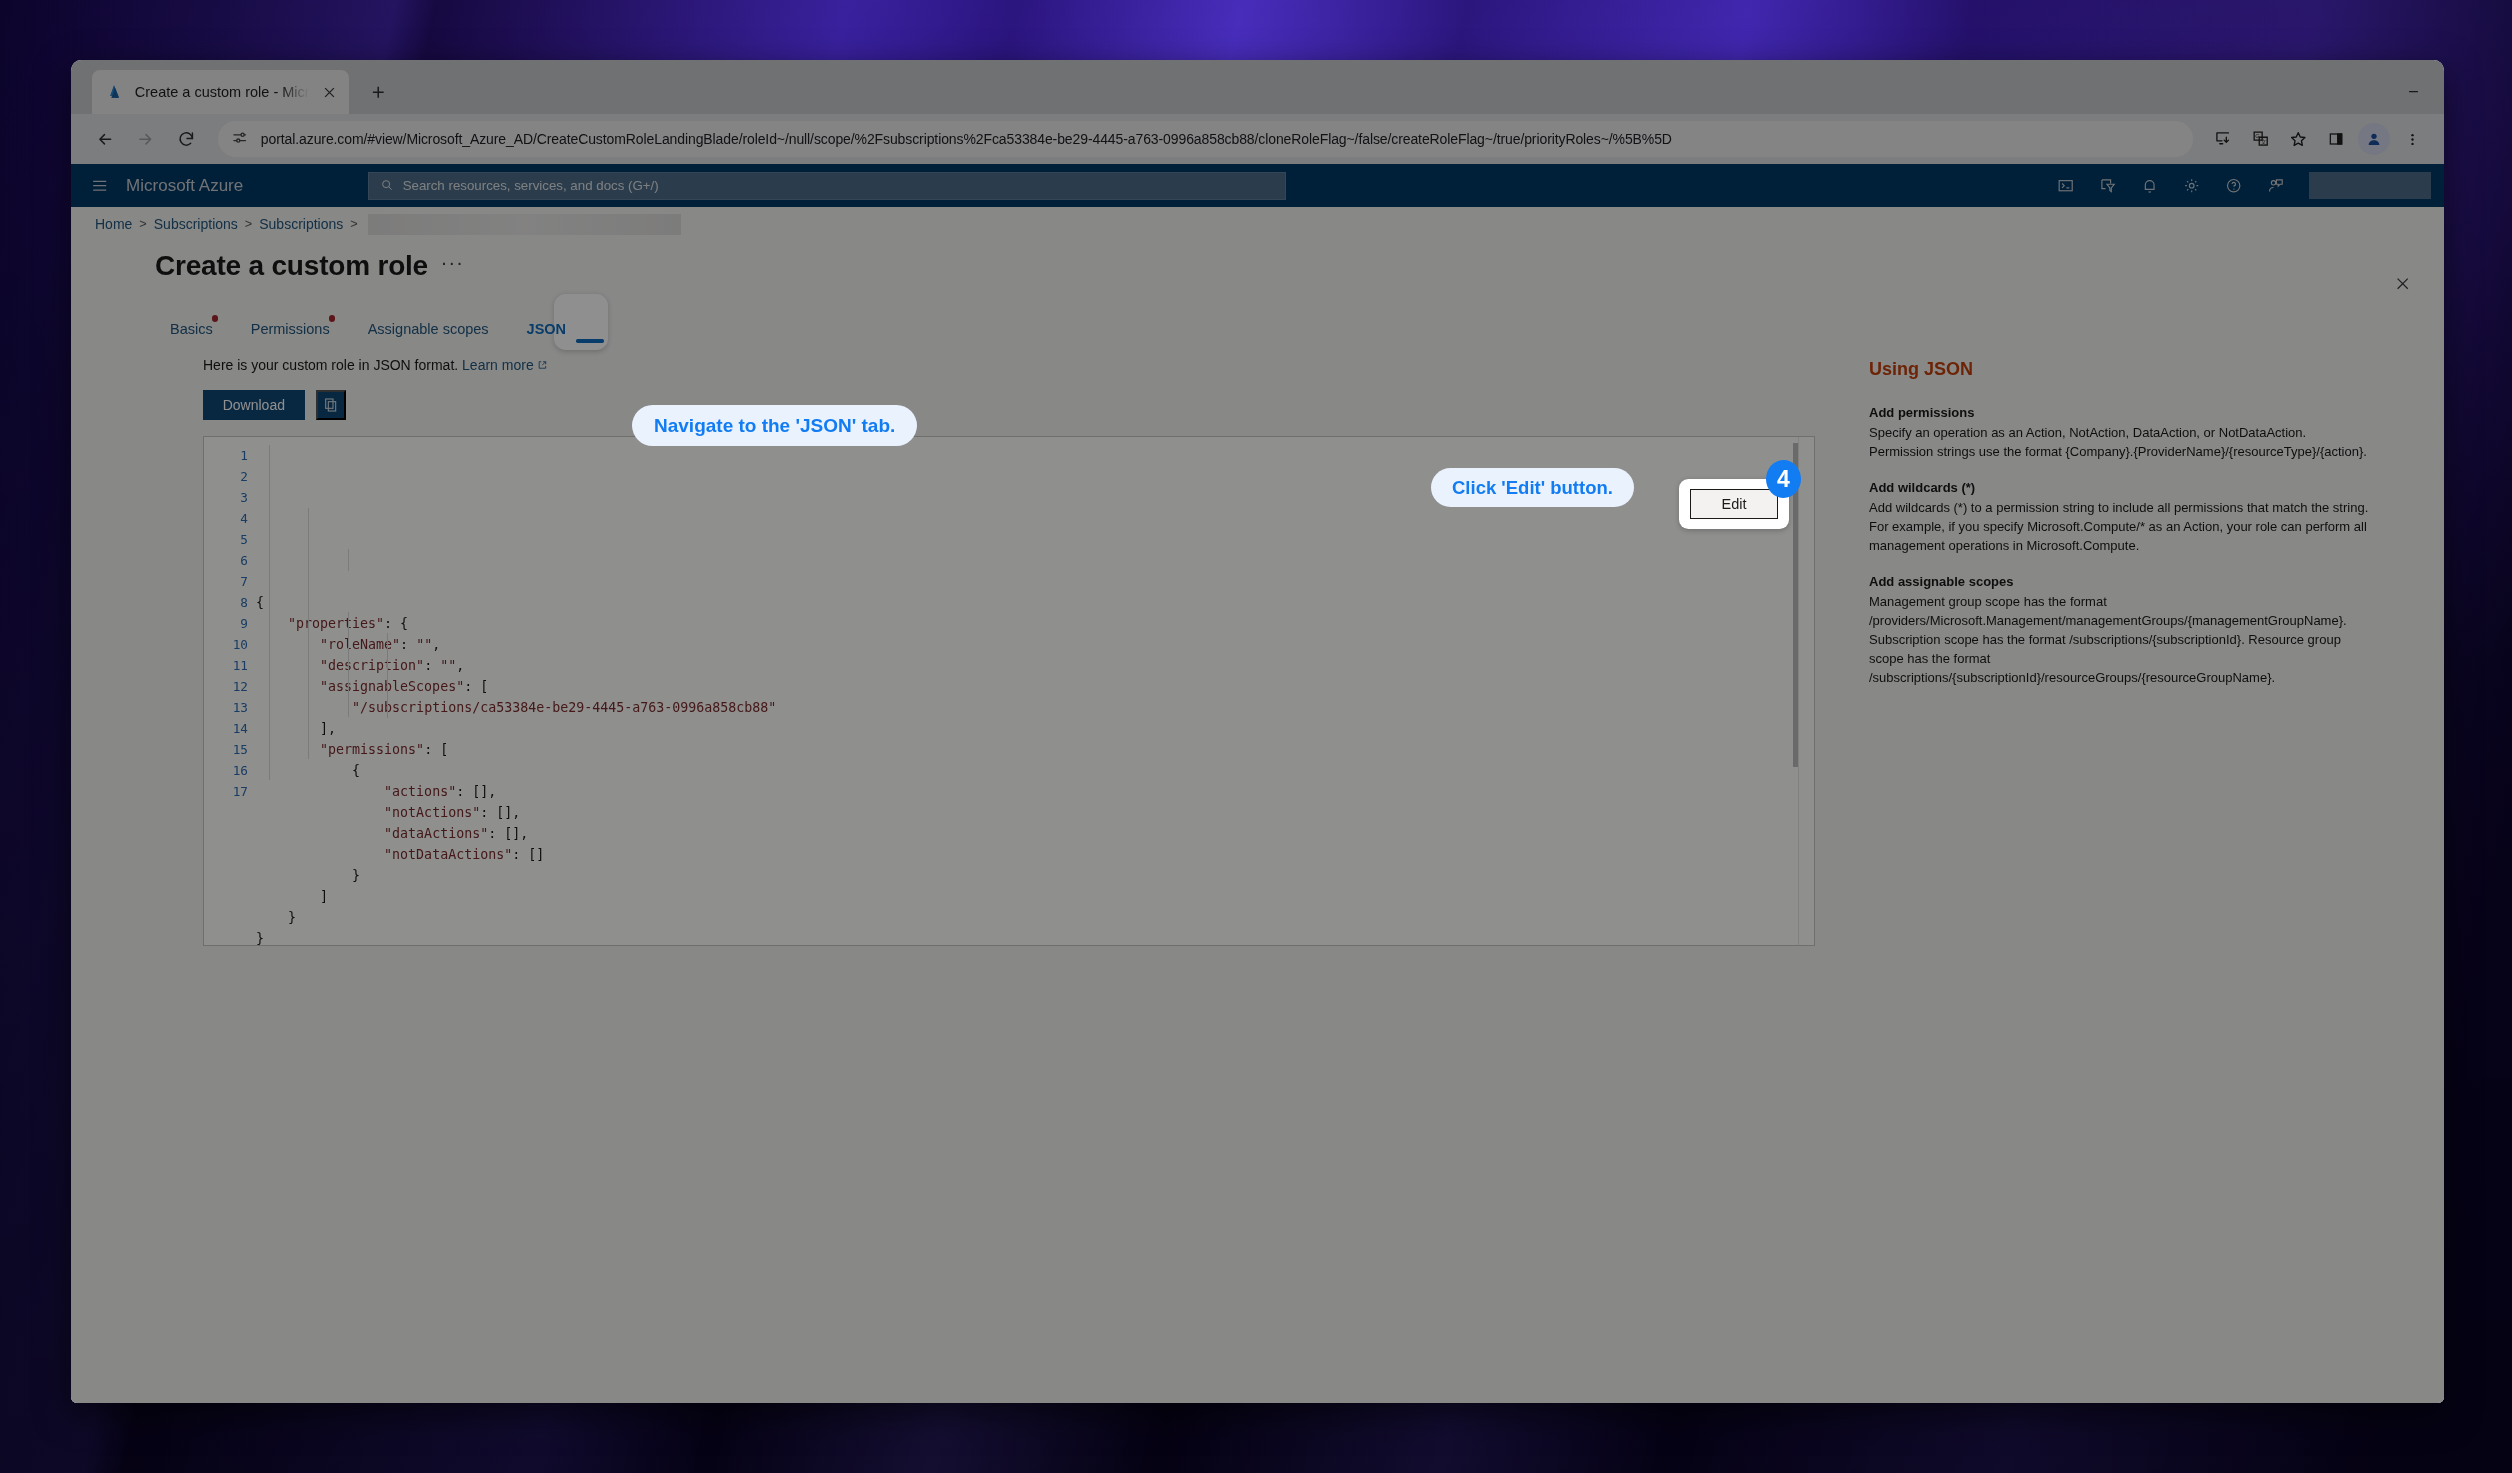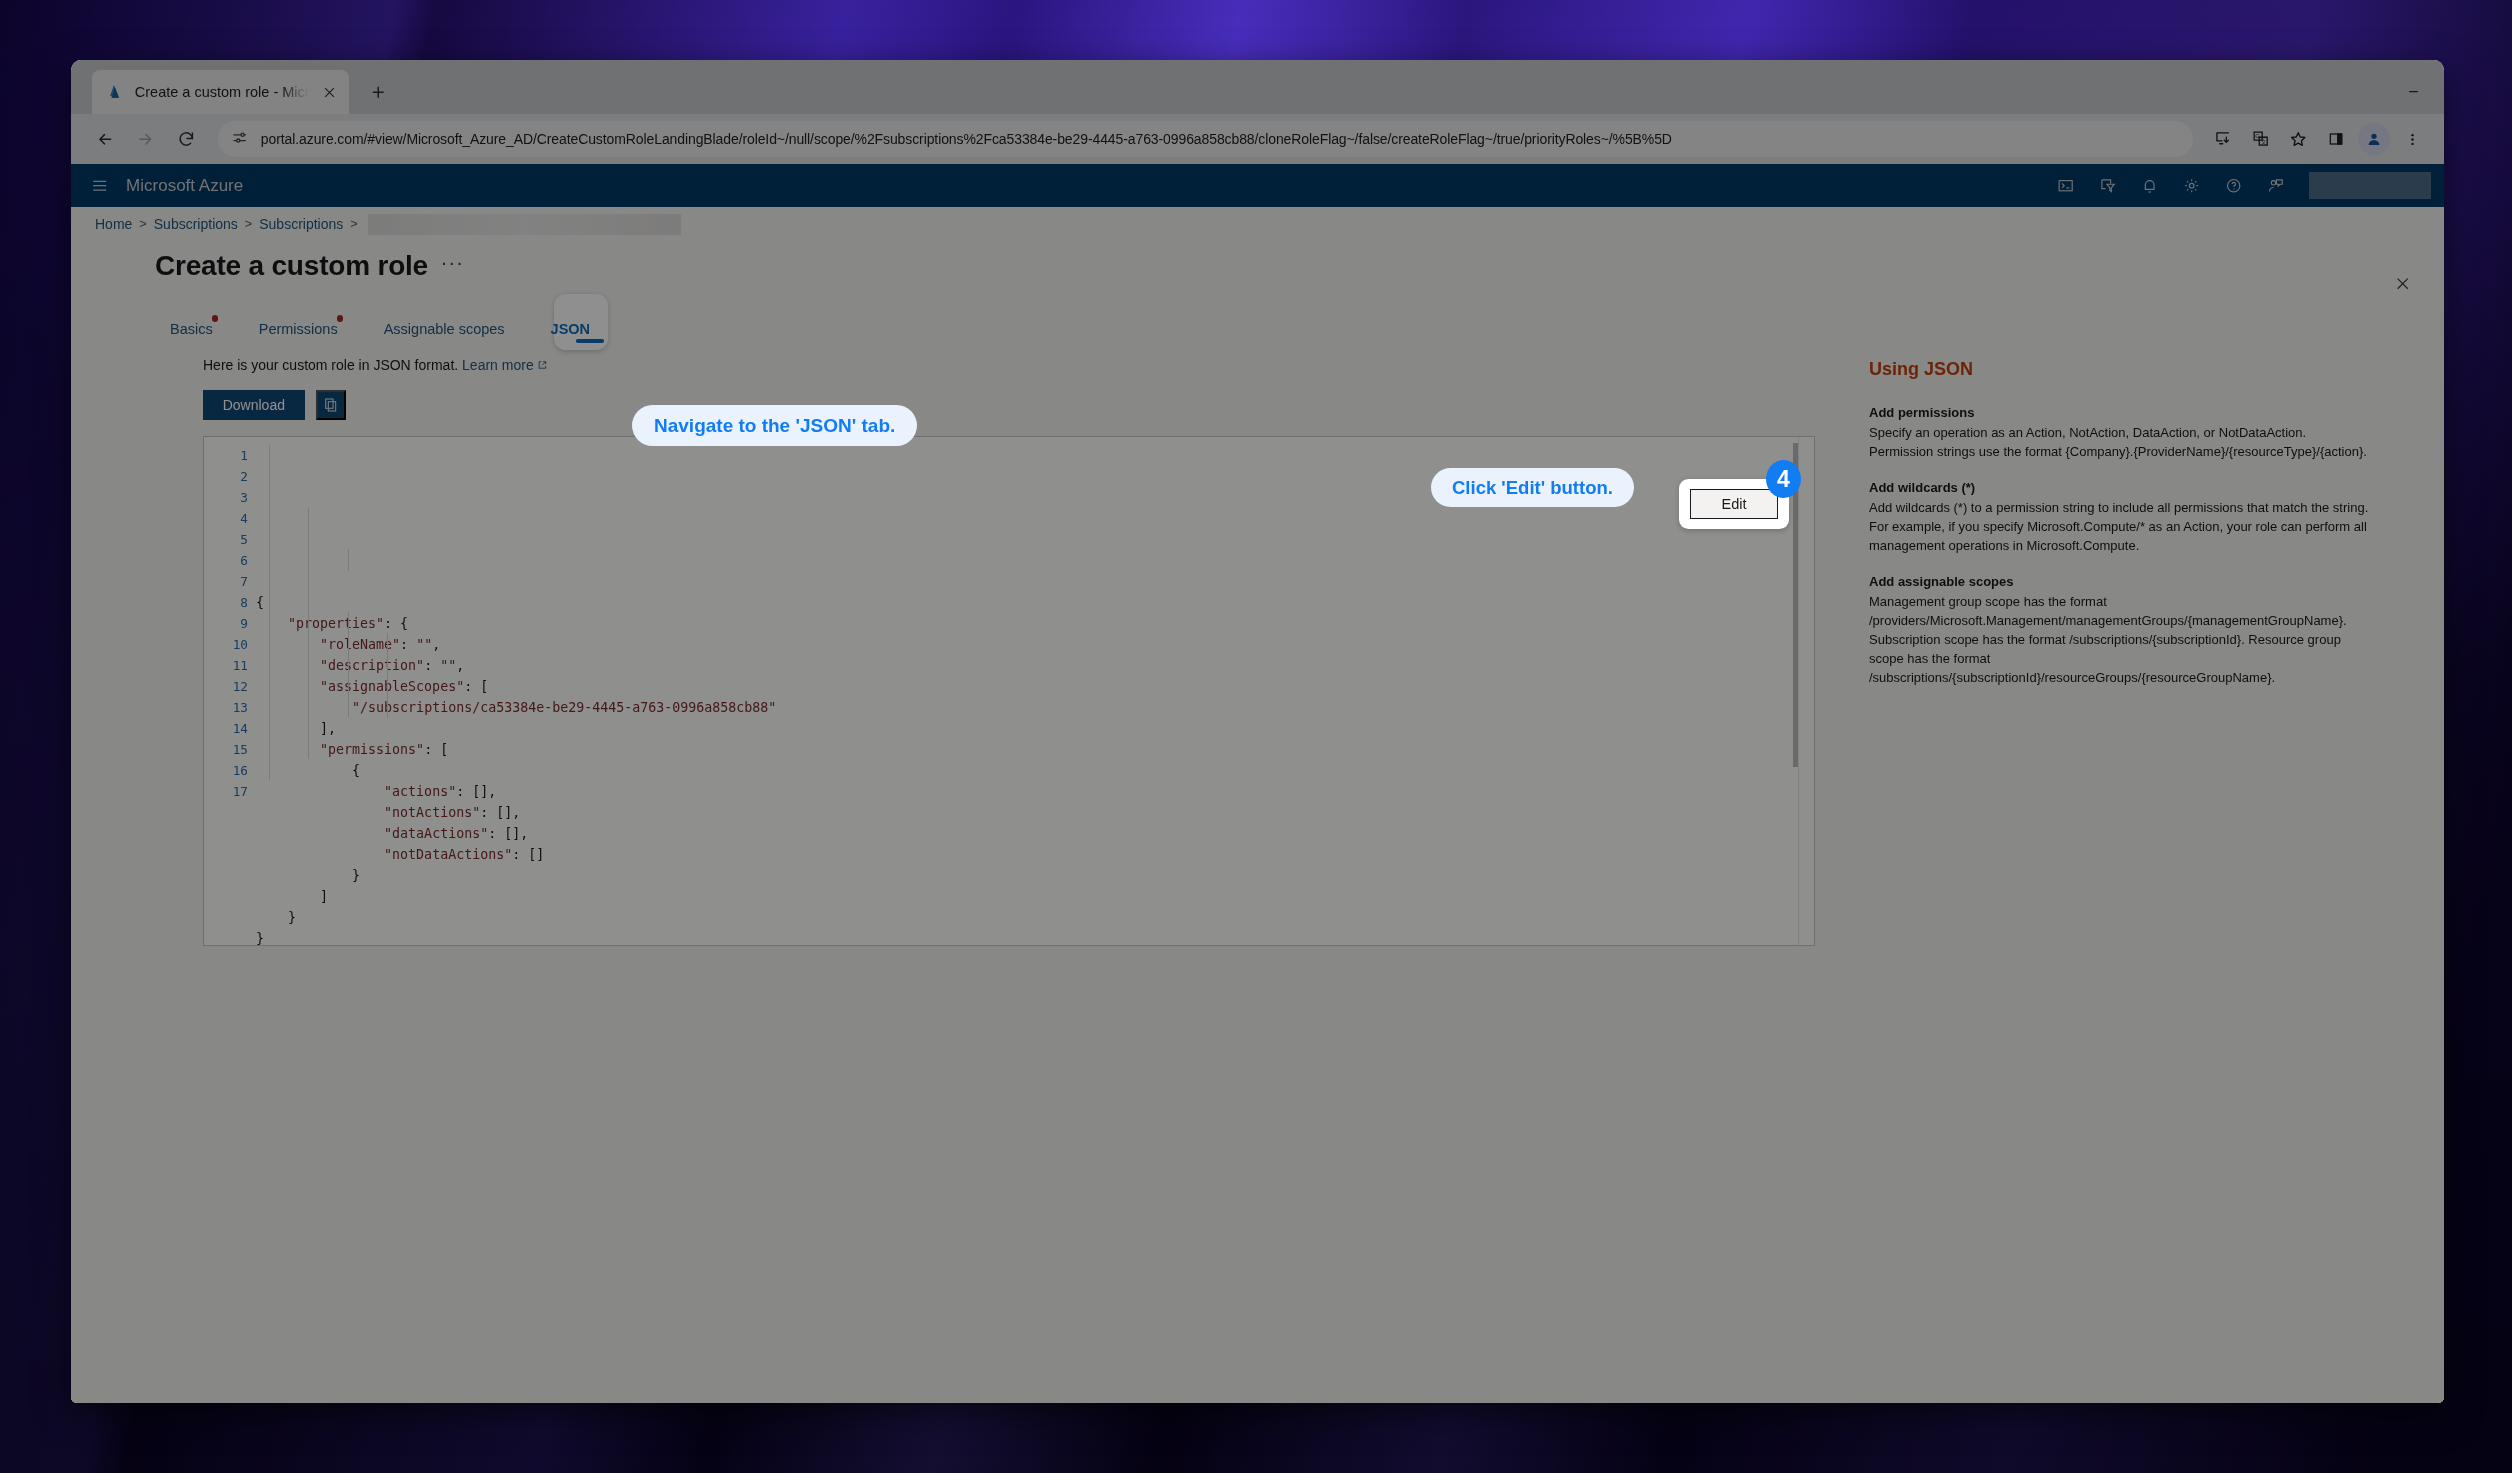--- a/index.html
+++ b/index.html
@@ -183,21 +183,21 @@
     width: 29px; height:29px;
     display:flex;align-items:center;justify-content:center;
     color:#3b3a39;
   }
 
   
   .pivot {
     display:flex; align-items:flex-end;
     padding-left: 84px;
     margin-top: 21px;
-    gap: 16px;
+    gap: 8px;
     flex:none;
     position: relative;
     height: 43px;
     text-align: center;
   }
   .pivot-item {
     position: relative;
     font-size: 14.5px;
     color: #22577e;
     padding: 0 15px 9.3px 15px;
@@ -519,20 +519,29 @@
 
   <div id="portal">
 
     <div class="az-header">
       <span class="hamburger">
         <svg width="17.4" height="17.4" viewBox="0 0 24 24" fill="none" stroke="currentColor" stroke-width="1.7">
             <path d="M3 6h18M3 12h18M3 18h18"></path>
           </svg>
       </span>
       <span class="az-brand">Microsoft Azure</span>
+      <div class="az-search">
+        <span class="s-icon">
+          <svg width="14" height="14" viewBox="0 0 24 24" fill="none" stroke="currentColor" stroke-width="1.7">
+              <circle cx="10.5" cy="10.5" r="6"></circle>
+              <path d="M15.2 15.2L20 20"></path>
+            </svg>
+        </span>
+        <span class="s-ph">Search resources, services, and docs (G+/)</span>
+      </div>
       <div class="az-header-spacer"></div>
       <div class="az-head-icons">
         <span class="az-hi">
           <svg width="17.4" height="17.4" viewBox="0 0 24 24" fill="none" stroke="currentColor" stroke-width="1.6">
               <rect x="3" y="5" width="18" height="14"></rect>
               <path d="M7 9l3 3-3 3M13 15h4"></path>
             </svg>
         </span>
         <span class="az-hi">
           <svg width="17.4" height="17.4" viewBox="0 0 24 24" fill="none" stroke="currentColor" stroke-width="1.6">

